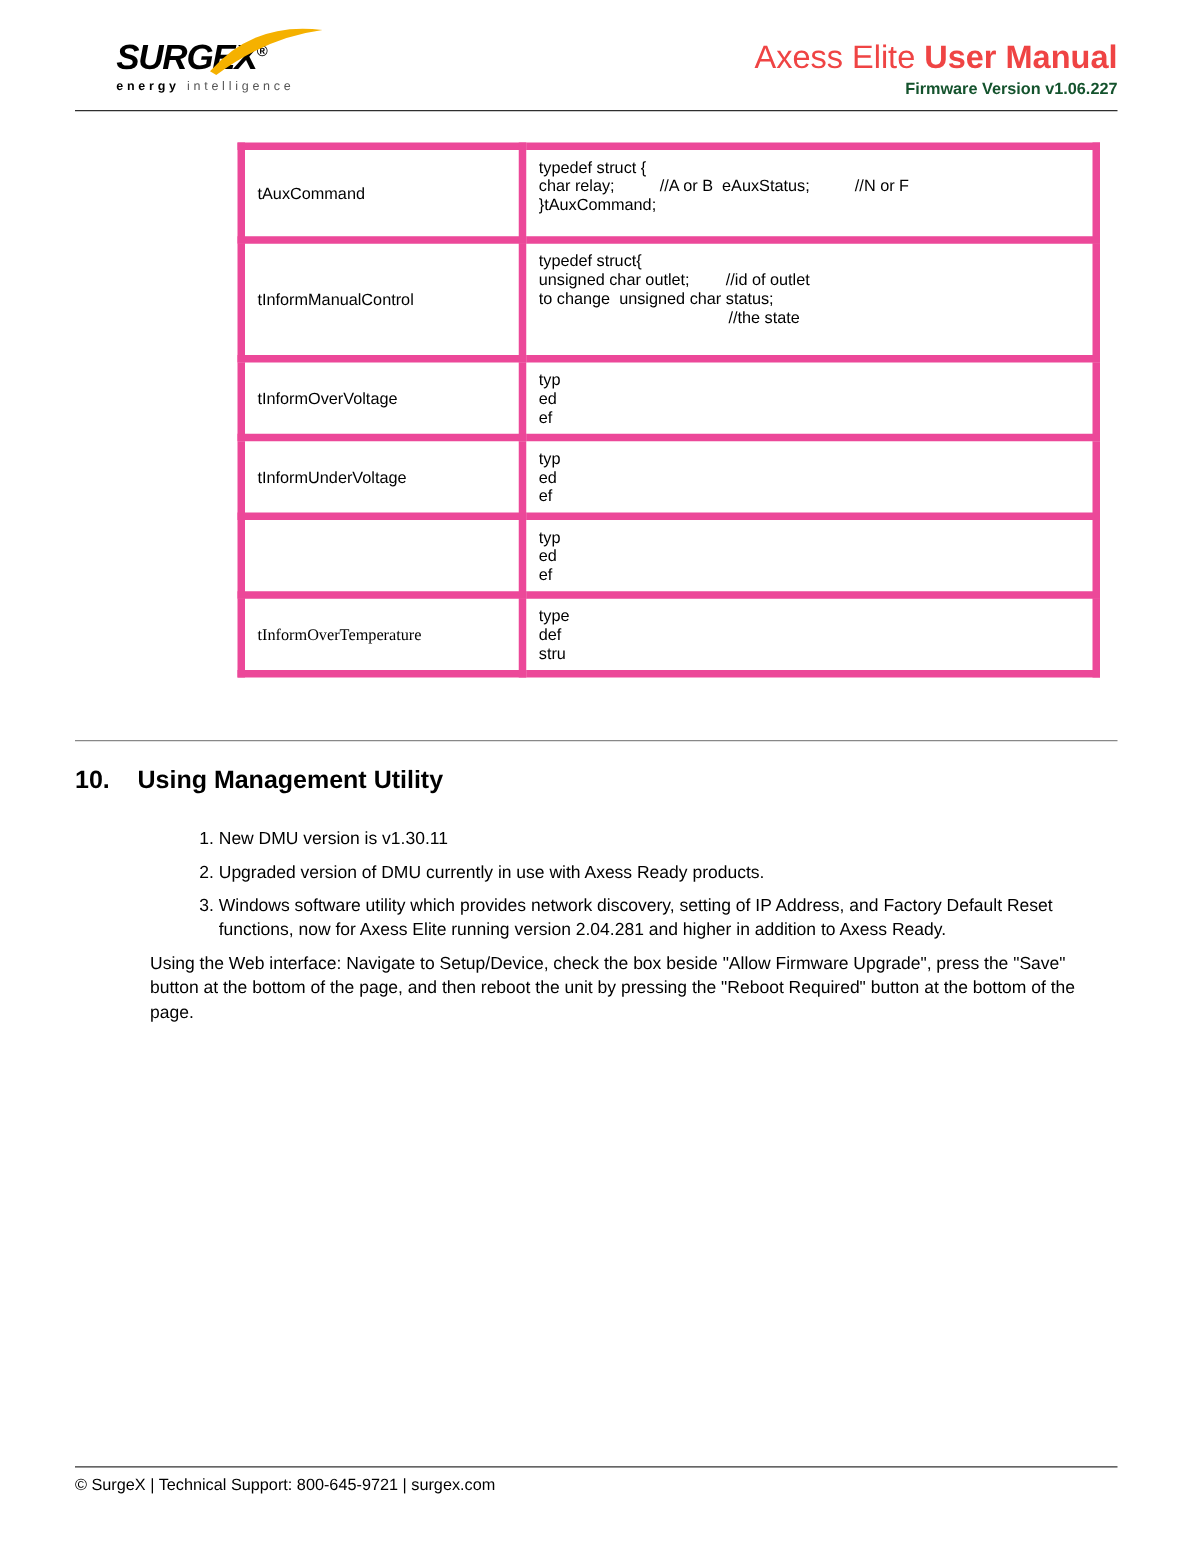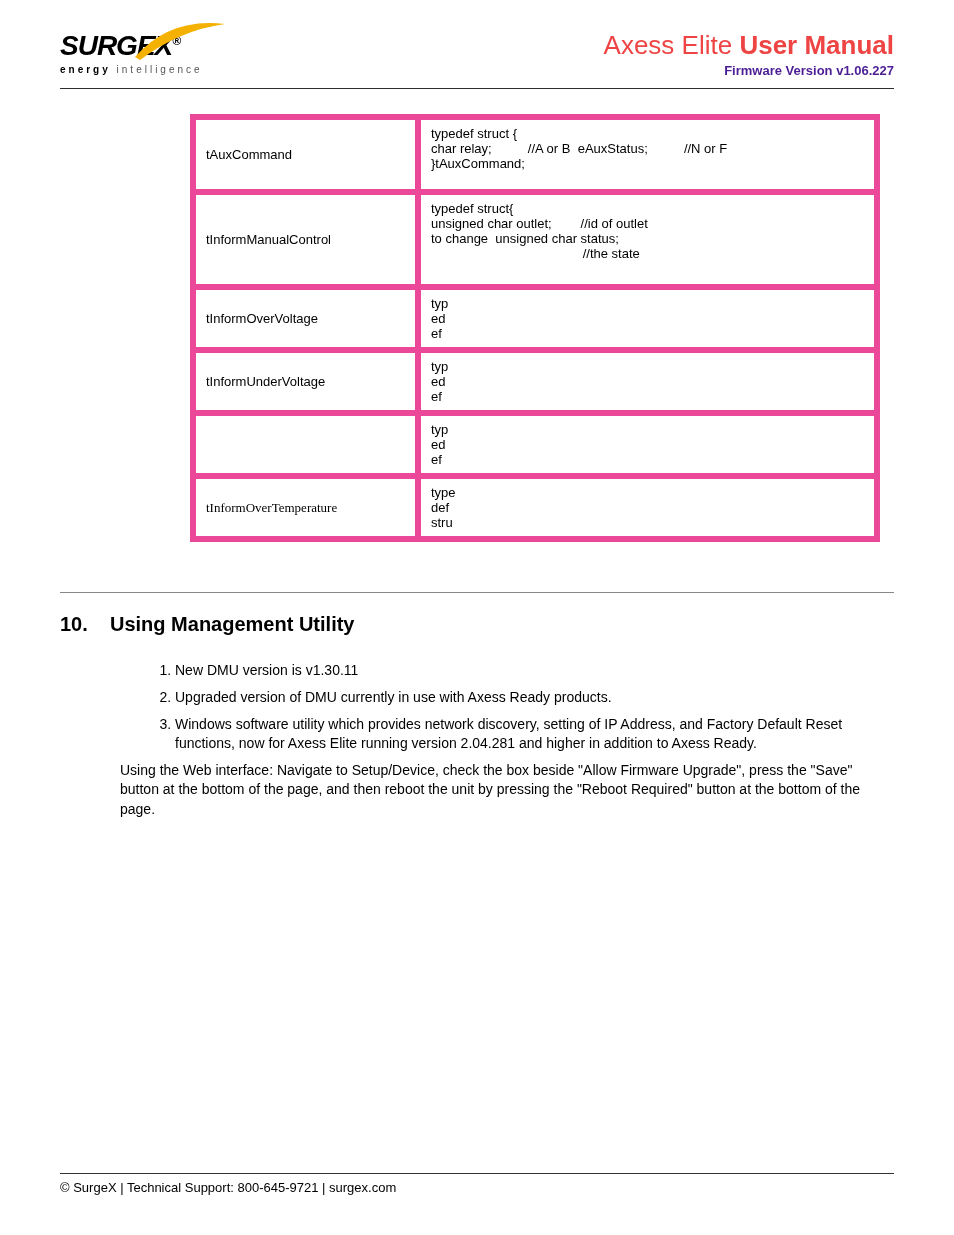--- a/index.html
+++ b/index.html
@@ -17,20 +17,21 @@
   .header {
     display: flex;
     justify-content: space-between;
     align-items: flex-start;
     margin-bottom: 10px;
   }
   .logo {
     display: flex;
     flex-direction: column;
     align-items: flex-start;
+    margin-left: 33px;
   }
   .logo-main {
     font-family: Arial, sans-serif;
     font-weight: 900;
     font-style: italic;
     font-size: 28px;
     letter-spacing: -1px;
     position: relative;
     display: inline-block;
   }
@@ -51,21 +52,21 @@
   .logo-tag .bold { font-weight: 700; color:#000; }
   .title-block { text-align: right; }
   .title-line {
     font-size: 26px;
     color: #ef4444;
     font-weight: 400;
   }
   .title-line .bold { font-weight: 700; }
   .sub-title {
     font-size: 13px;
-    color: #4c1d95;
+    color: #14532d;
     font-weight: 700;
     margin-top: 2px;
   }
   .hr-top {
     border: none;
     border-top: 1px solid #2e2e2e;
     margin: 8px 0 25px 0;
   }
   table.struct {
     border-collapse: collapse;

